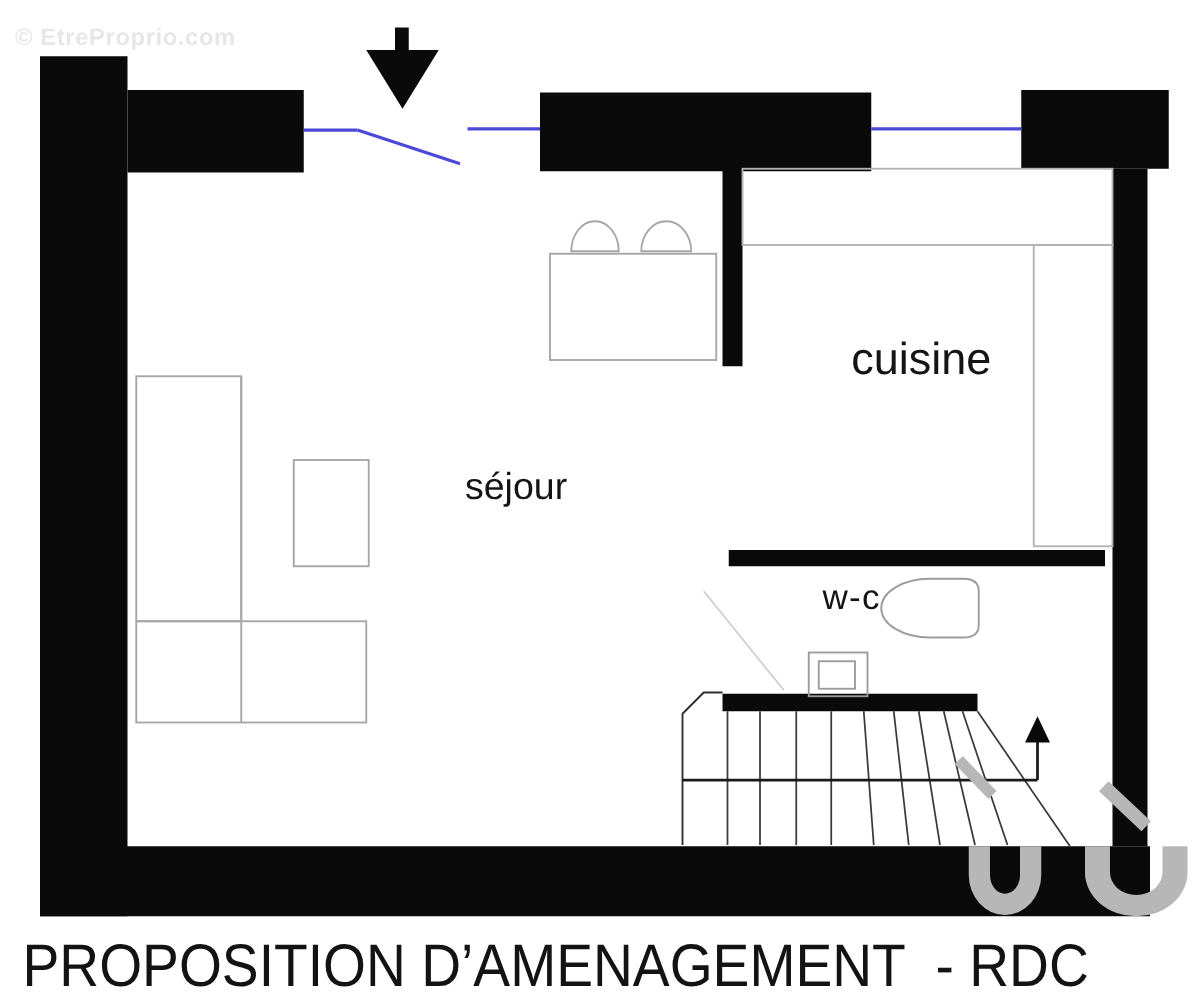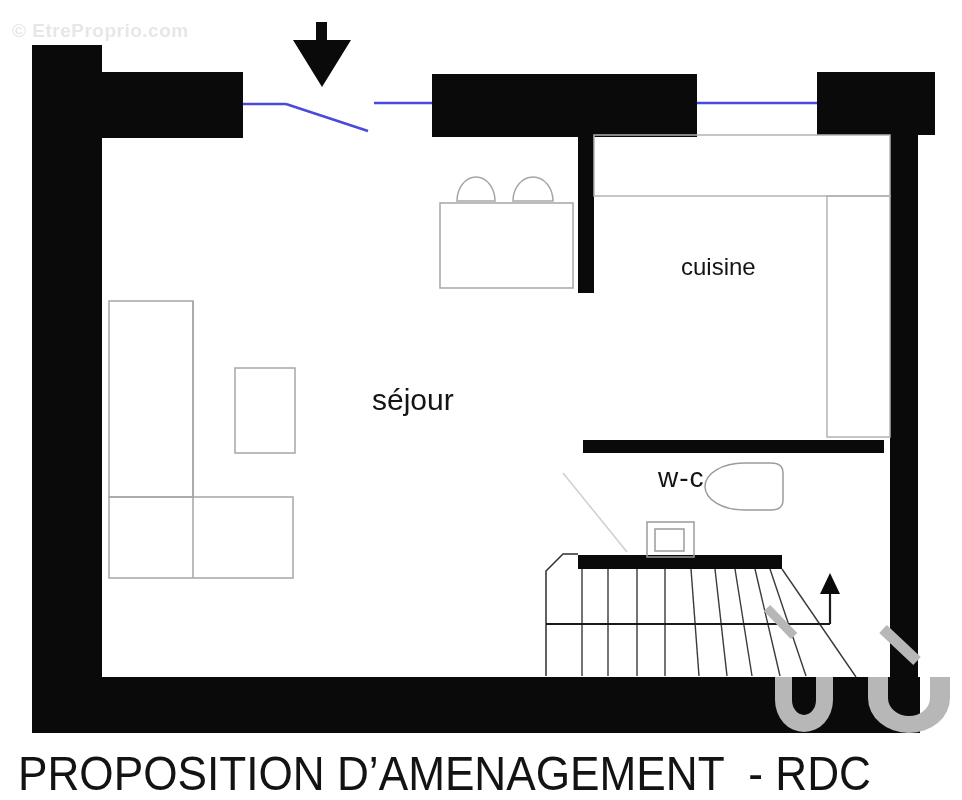--- a/index.html
+++ b/index.html
@@ -6,22 +6,22 @@
   body{width:962px;height:800px;overflow:hidden;position:relative;
        font-family:"Liberation Sans","DejaVu Sans",sans-serif;}
   .canvas{position:absolute;inset:0;width:962px;height:800px;background:#ffffff;}
   .plan-svg{position:absolute;left:0;top:0;}
   .watermark{
     position:absolute;left:12px;top:20px;
     font-size:19px;font-weight:700;letter-spacing:.5px;
     color:#e7e7e7;white-space:pre;
   }
   .room-label{position:absolute;color:#141414;white-space:pre;}
-  .label-sejour{left:372px;top:383px;font-size:30px;}
-  .label-cuisine{left:681px;top:253px;font-size:24px;}
+  .label-sejour{left:372px;top:373px;font-size:30px;}
+  .label-cuisine{left:681px;top:266px;font-size:36px;}
   .label-wc{left:611px;top:462px;font-size:28px;letter-spacing:1px;margin-left:47px;}
   .plan-title{
     position:absolute;left:18px;top:746px;
     font-size:48px;color:#131313;white-space:pre;
     transform:scaleX(0.92);transform-origin:left center;
     letter-spacing:0px;
   }
 </style>
 </head>
 <body>

